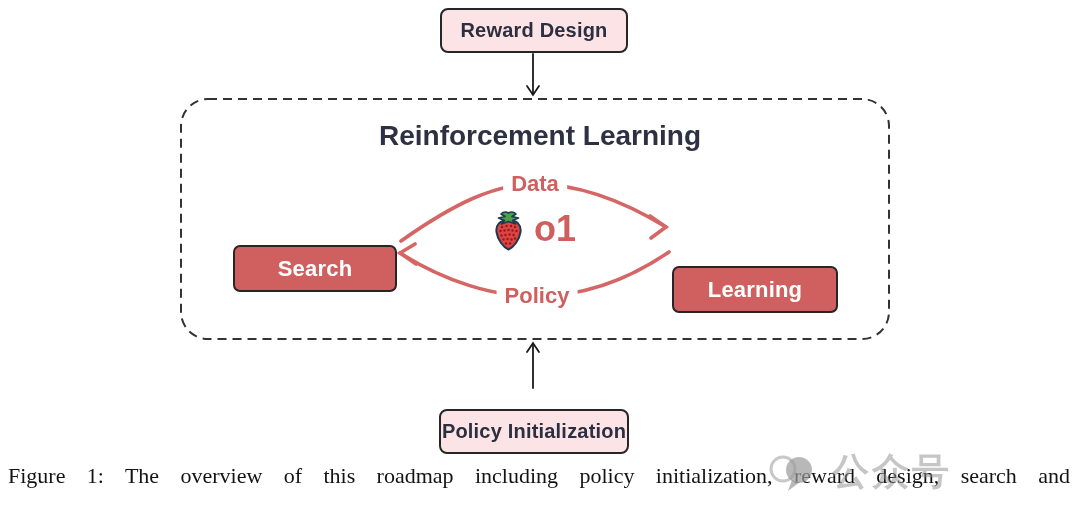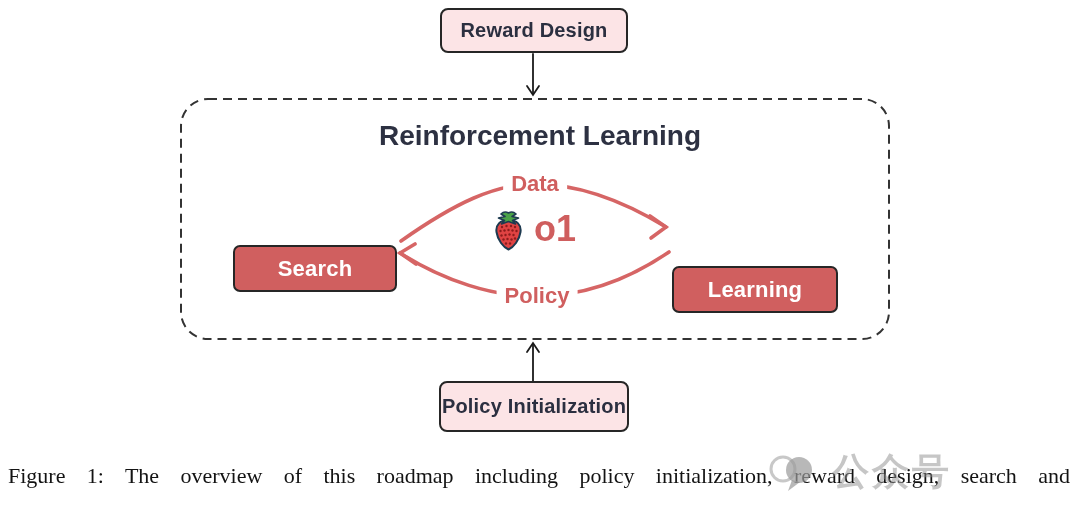--- a/index.html
+++ b/index.html
@@ -28,21 +28,21 @@
     font-size:20px;
   }
   .red-node{
     background:#d05f5f;
     border:2.5px solid #262626;
     border-radius:7px;
     color:#ffffff;
     font-size:22px;
   }
   #reward-design{left:440px;top:8px;width:188px;height:45px;}
-  #policy-init{left:439px;top:381px;width:190px;height:51px;}
+  #policy-init{left:439px;top:409px;width:190px;height:45px;}
   #search-node{left:233px;top:219px;width:164px;height:47px;margin-top:26px;}
   #learning-node{left:672px;top:218px;width:166px;height:47px;margin-top:48px;}
 
   #rl-title{
     position:absolute;left:0;top:120px;width:1080px;
     text-align:center;
     font-size:28px;font-weight:bold;color:#2d3142;
   }
   .edge-label{
     position:absolute;

